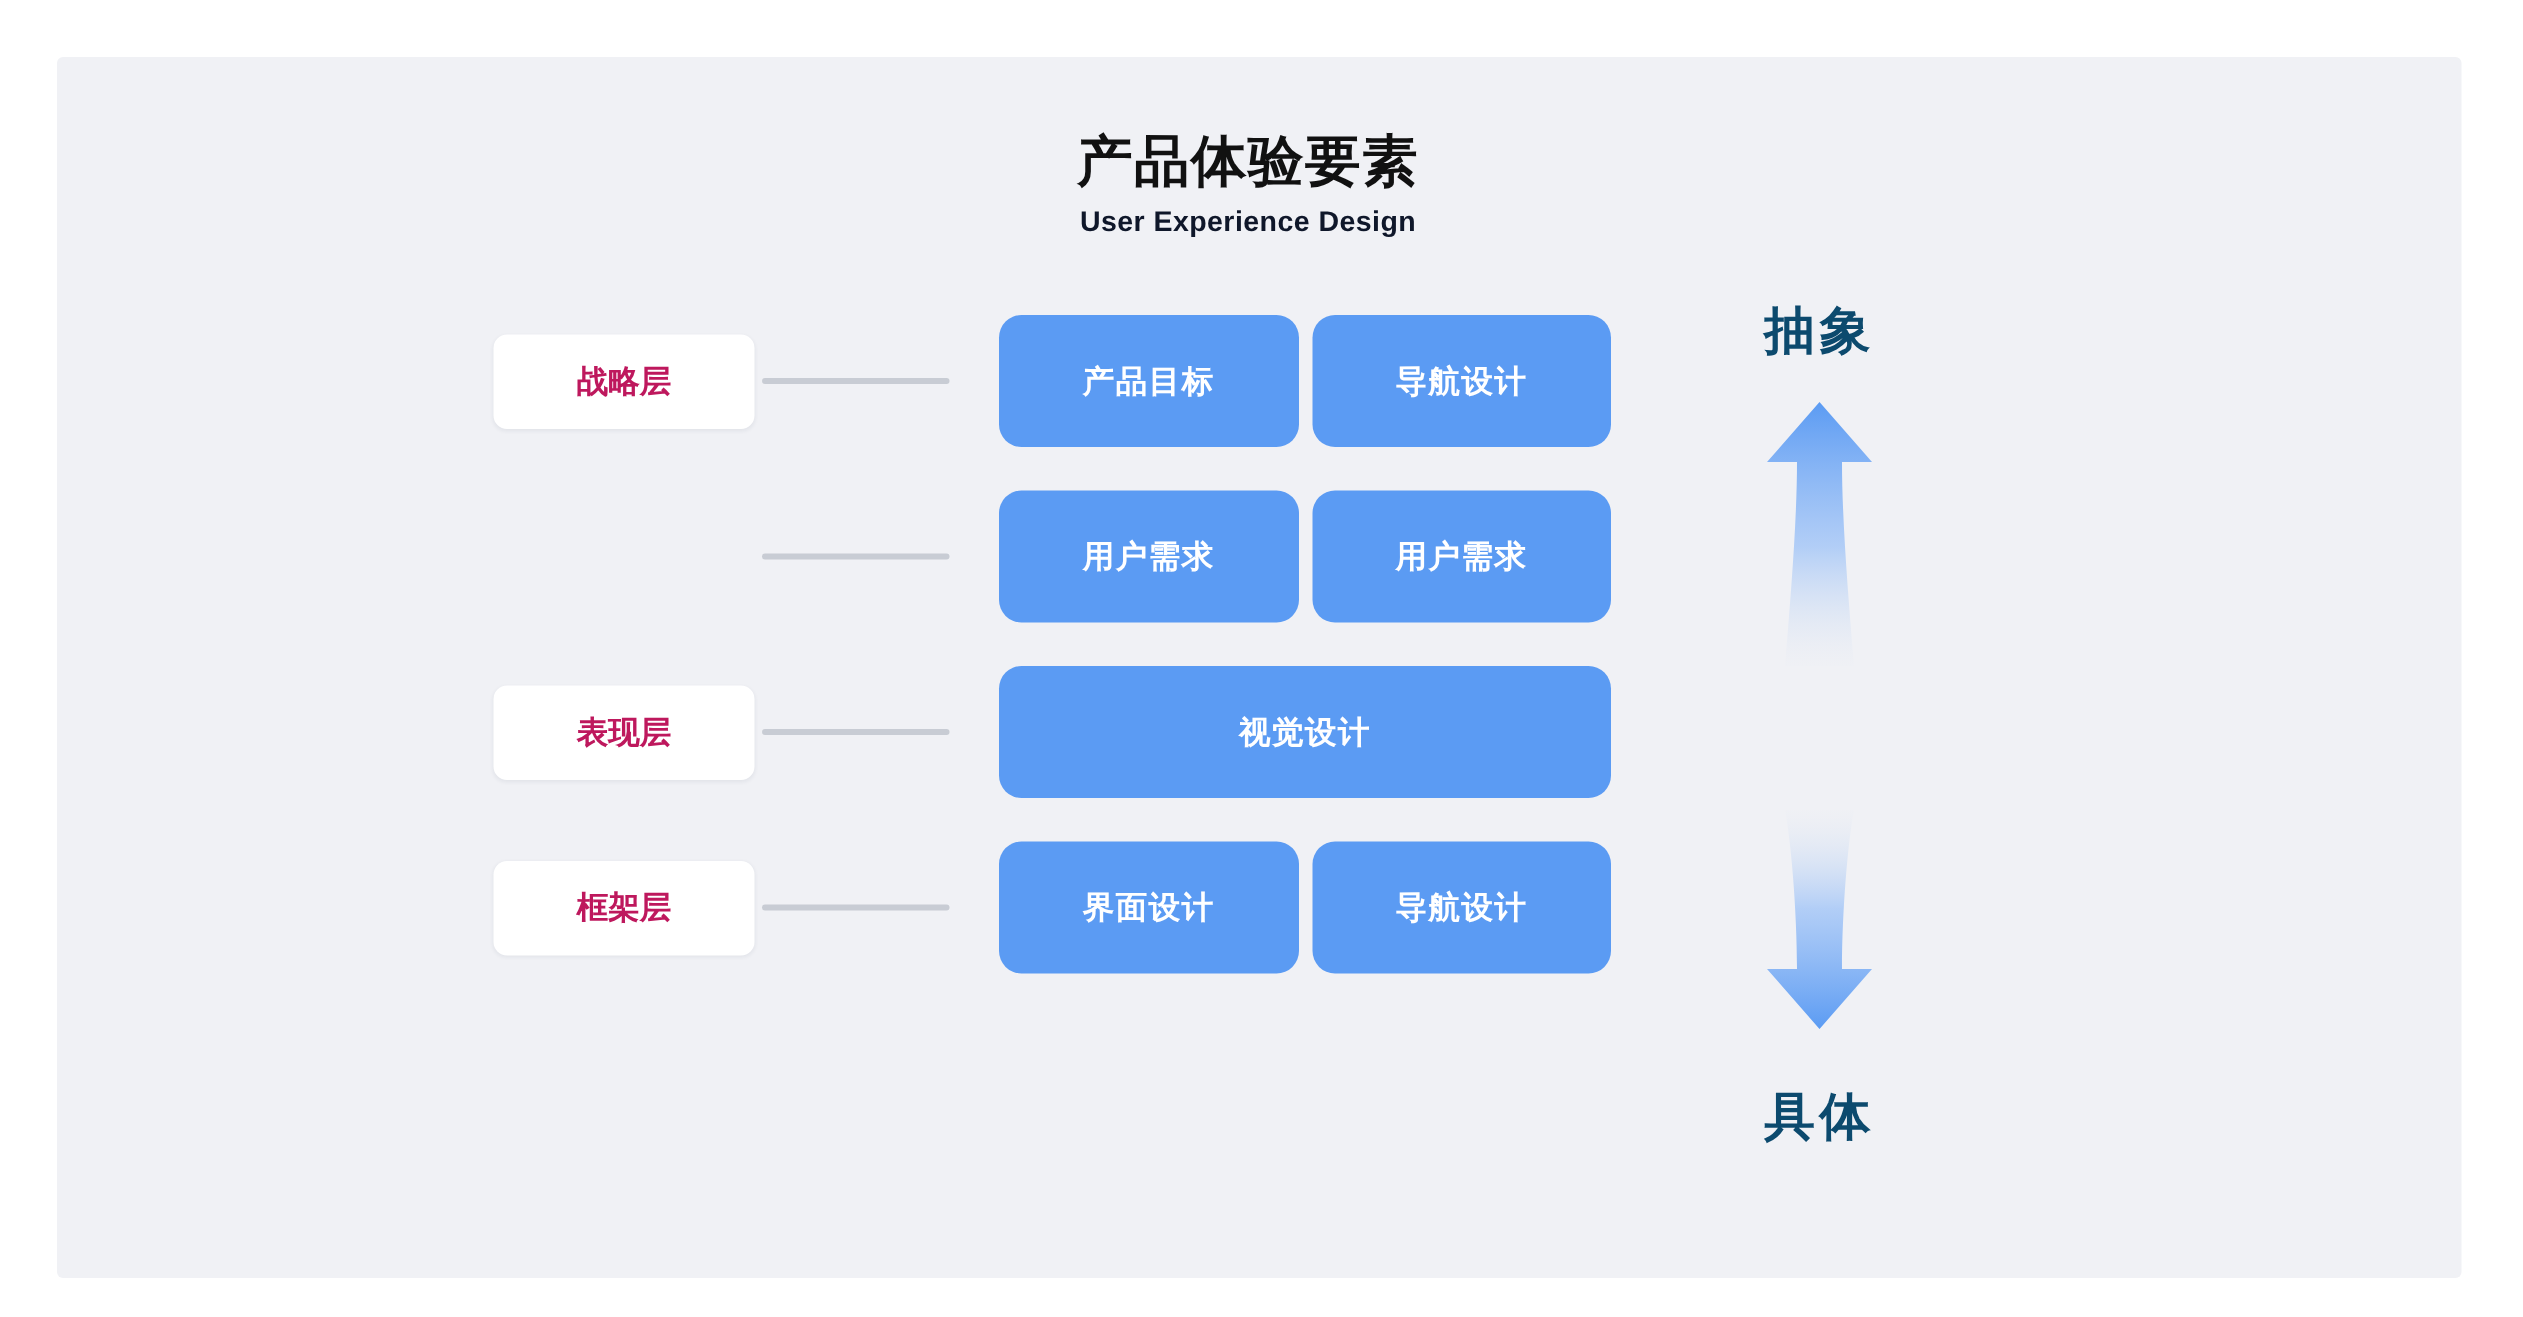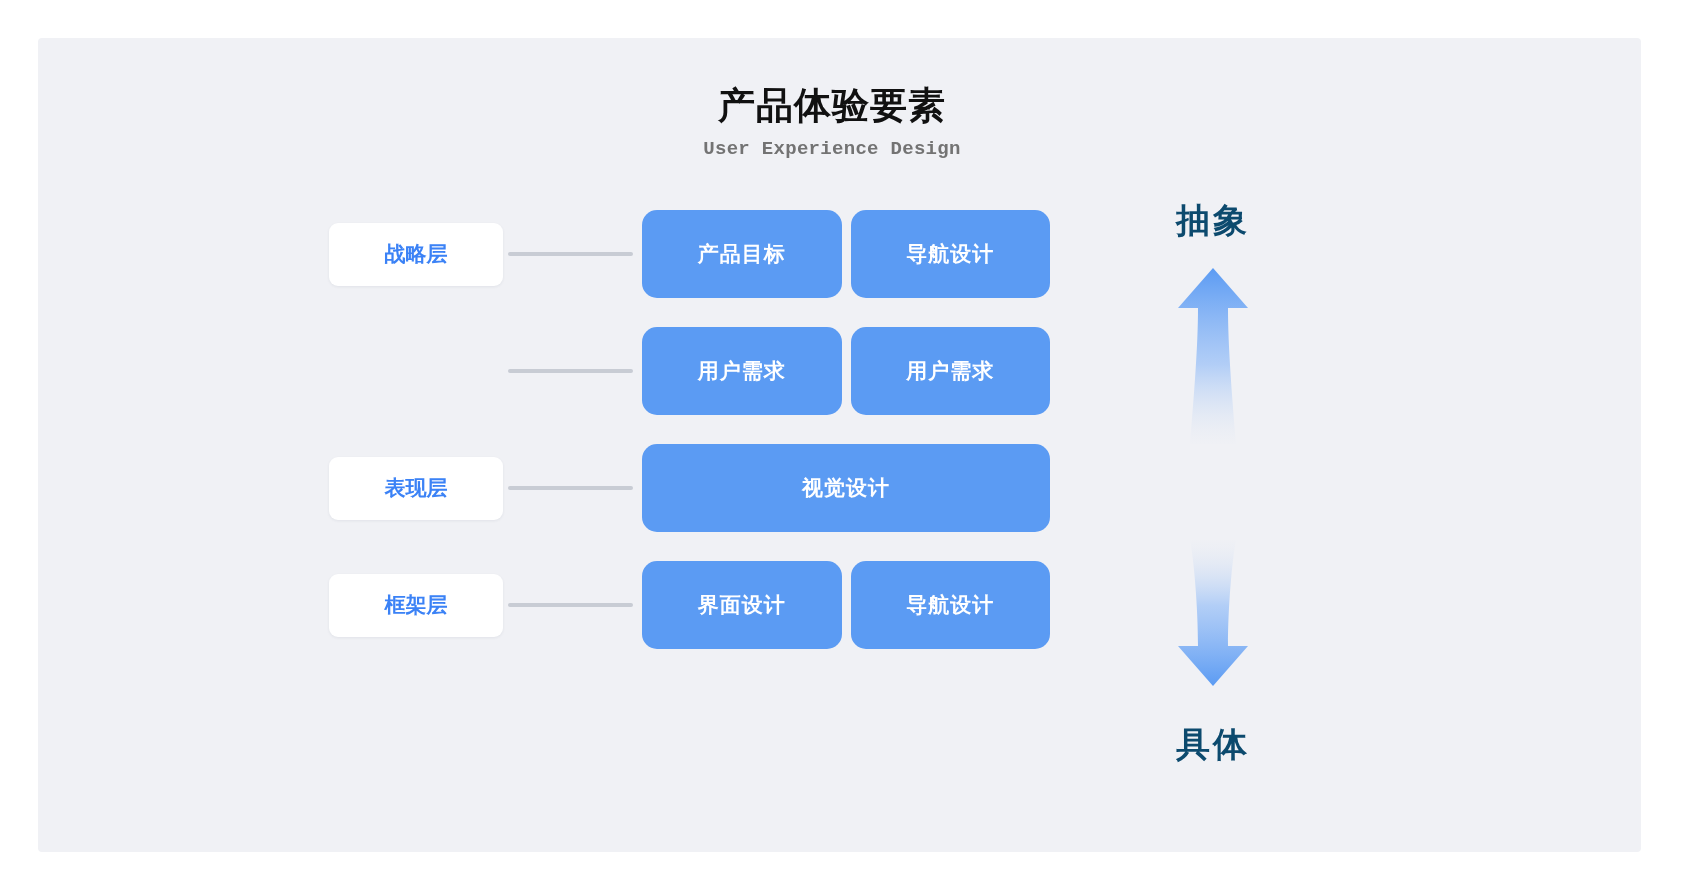--- a/index.html
+++ b/index.html
@@ -31,36 +31,35 @@
     border-radius: 4px;
   }
 
   
   #header {
     position: absolute;
     left: 0;
     top: 47px;
     width: 1588px;
     text-align: center;
-    font-family: Liberation Mono, monospace;
   }
 
   #main-title {
     font-size: 37px;
     font-weight: bold;
     color: #111111;
     letter-spacing: 1px;
     line-height: 1.25;
   }
 
   #sub-title {
     margin-top: 7px;
     font-size: 19px;
     font-weight: bold;
-    color: #737373;
+    color: #0f172a;
     letter-spacing: 0.3px;
   }
 
   
   #rows {
     position: absolute;
     left: 0;
     top: 172px;
     width: 1603px;
   }
@@ -80,38 +79,38 @@
     left: 291px;
     width: 174px;
     height: 63px;
     background: #ffffff;
     border-radius: 9px;
     display: flex;
     align-items: center;
     justify-content: center;
     font-size: 21px;
     font-weight: bold;
-    color: #3b82f6;
+    color: #be185d;
     box-shadow: 0 1px 3px rgba(30, 40, 70, 0.07);
   }
 
   
   .connector {
     position: absolute;
     left: 470px;
     width: 125px;
     height: 4px;
     background: #c8ccd4;
     border-radius: 2px;
   }
 
   
   .cards {
     position: absolute;
-    left: 604px;
+    left: 628px;
     width: 408px;
     height: 88px;
     display: flex;
     gap: 9px;
   }
 
   .card {
     flex: 1 1 0;
     background: #5b9bf3;
     border-radius: 15px;

